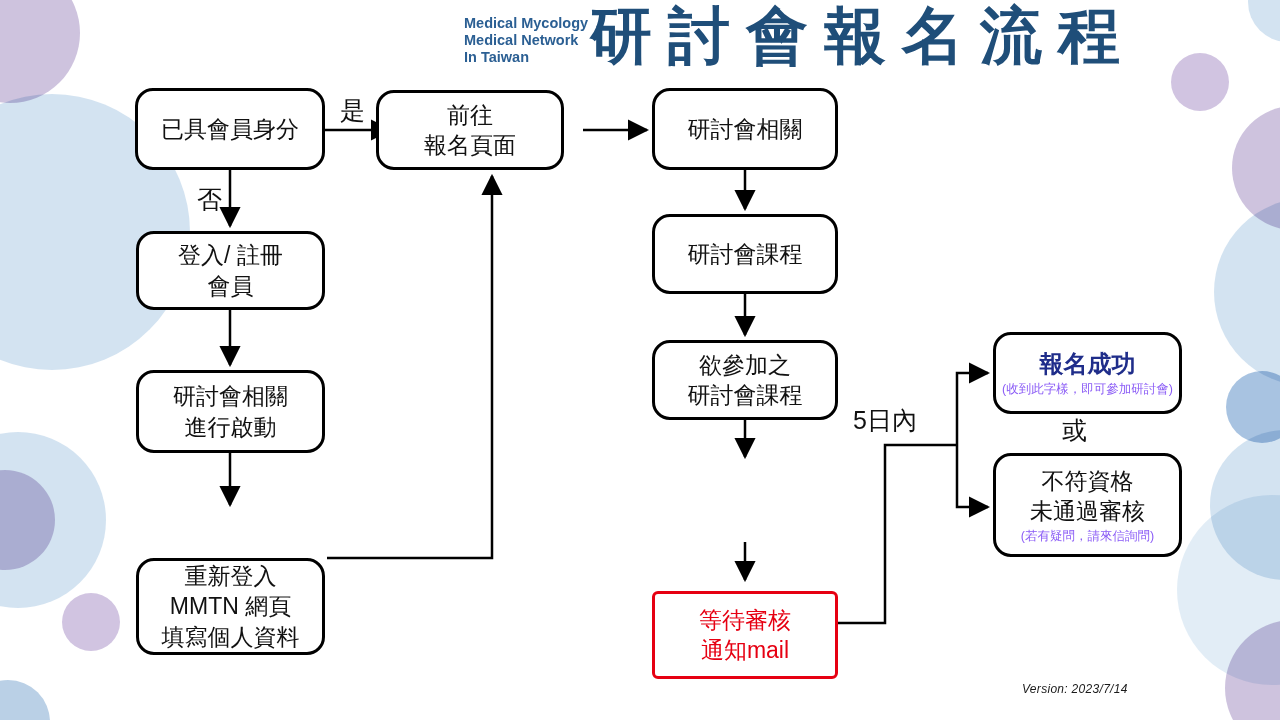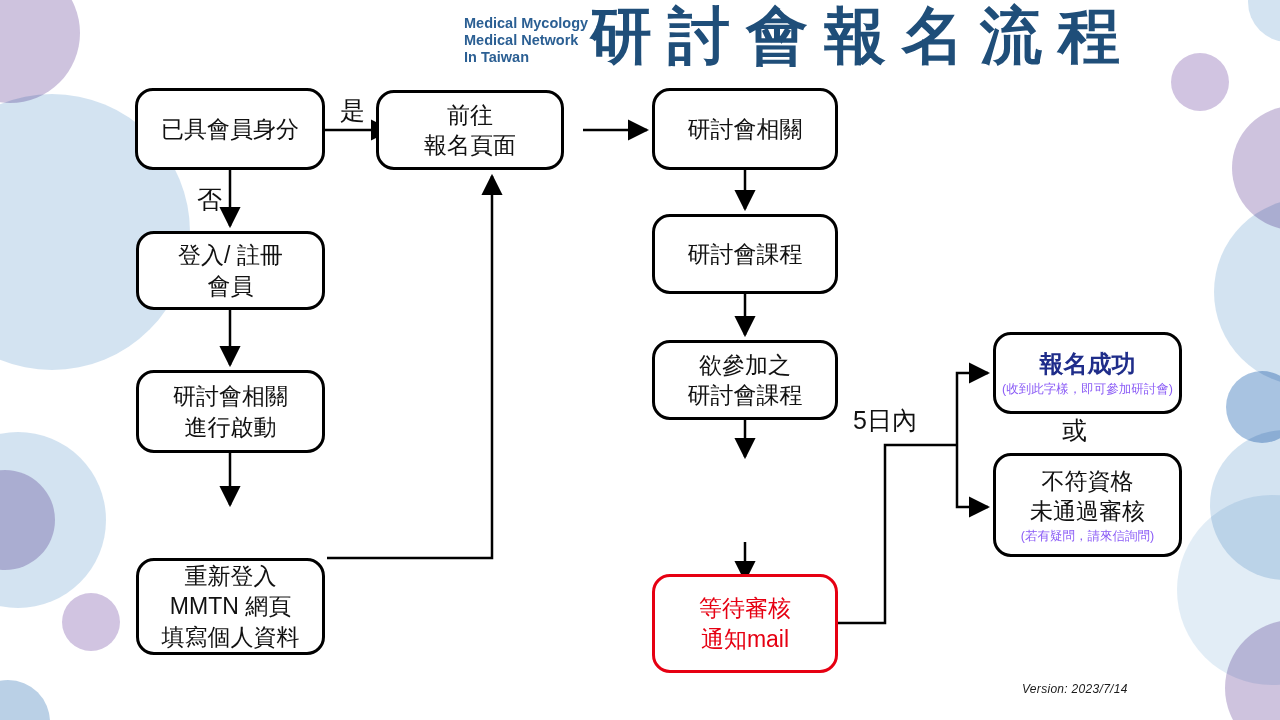--- a/index.html
+++ b/index.html
@@ -115,21 +115,21 @@
 MMTN 網頁
 填寫個人資料</div>
 
     <div class="fbox" style="left:376px;top:90px;width:188px;height:80px;">前往
 報名頁面</div>
 
     <div class="fbox" style="left:652px;top:88px;width:186px;height:82px;">研討會相關</div>
     <div class="fbox" style="left:652px;top:214px;width:186px;height:80px;">研討會課程</div>
     <div class="fbox" style="left:652px;top:340px;width:186px;height:80px;">欲參加之
 研討會課程</div>
-    <div class="fbox red" style="left:652px;top:574px;width:186px;height:99px;">等待審核
+    <div class="fbox red" style="left:652px;top:591px;width:186px;height:88px;border-radius:6px;">等待審核
 通知mail</div>
 
     <div class="fbox" style="left:993px;top:332px;width:189px;height:82px;">
       <span class="success-title">報名成功</span>
       <span class="small-note">(收到此字樣，即可參加研討會)</span>
     </div>
     <div class="fbox" style="left:993px;top:453px;width:189px;height:104px;">
       <span style="white-space:pre-line;">不符資格
 未通過審核</span>
       <span class="small-note">(若有疑問，請來信詢問)</span>

